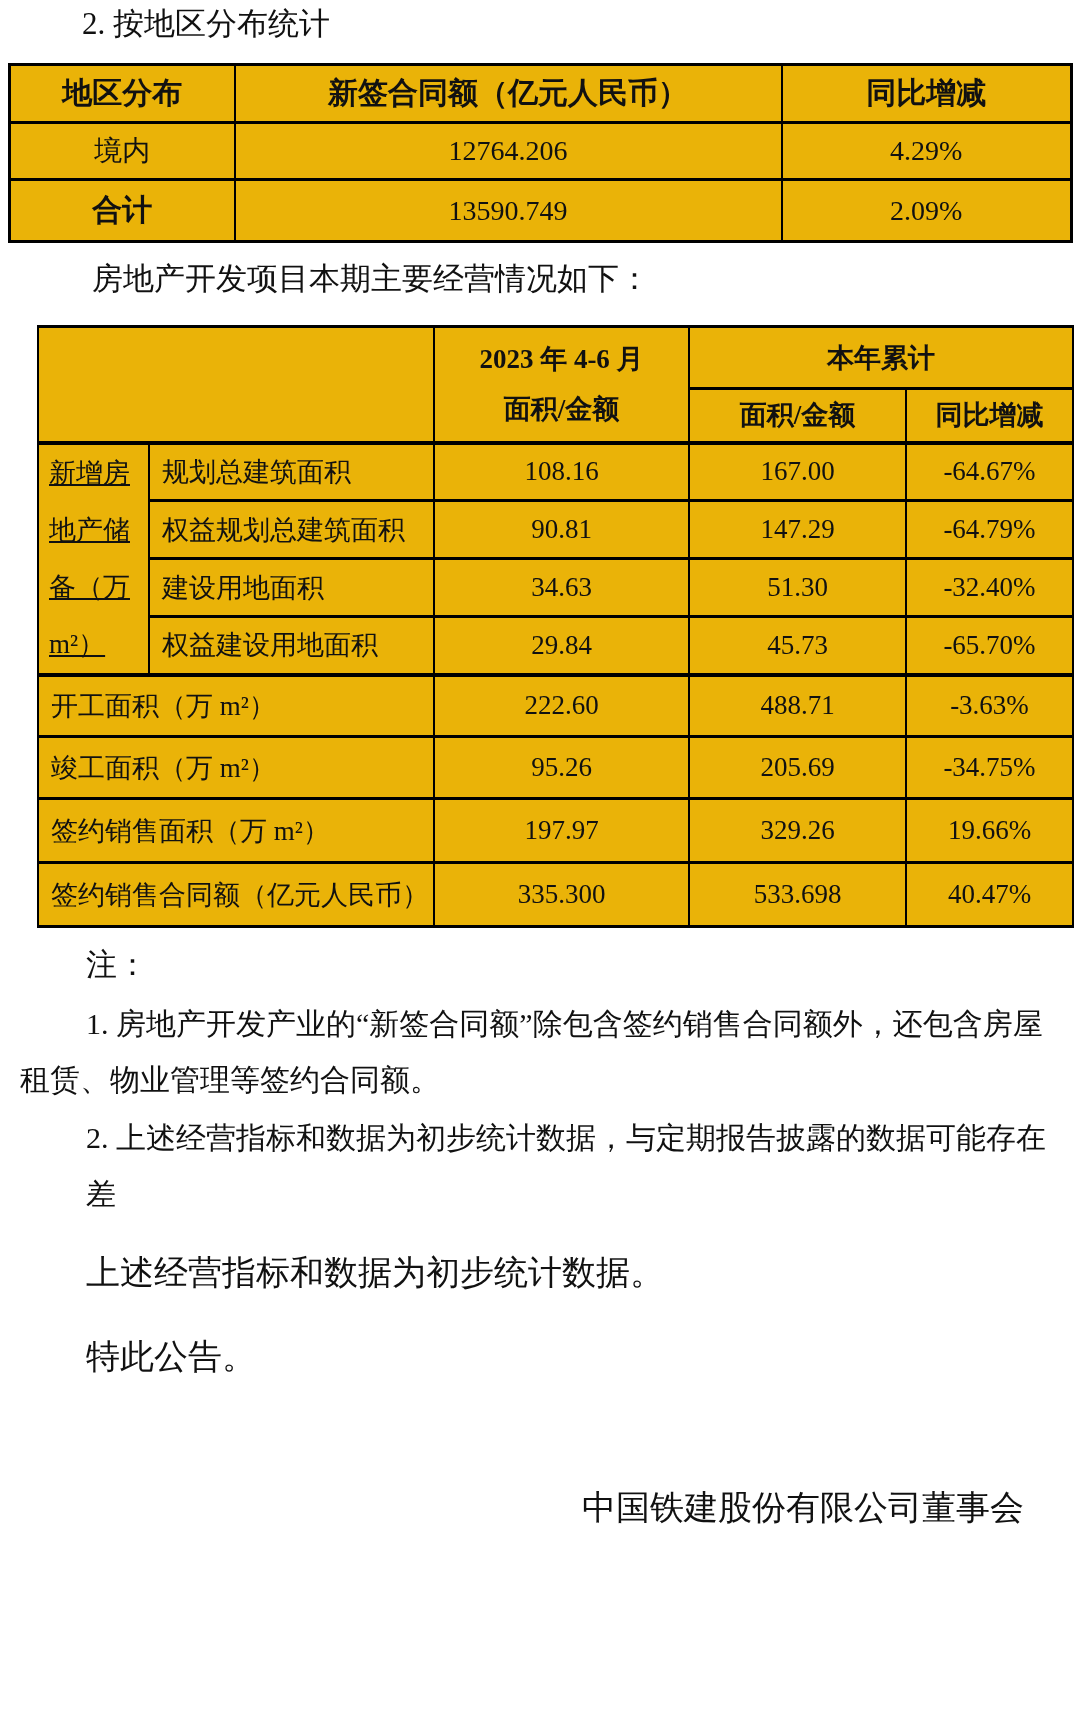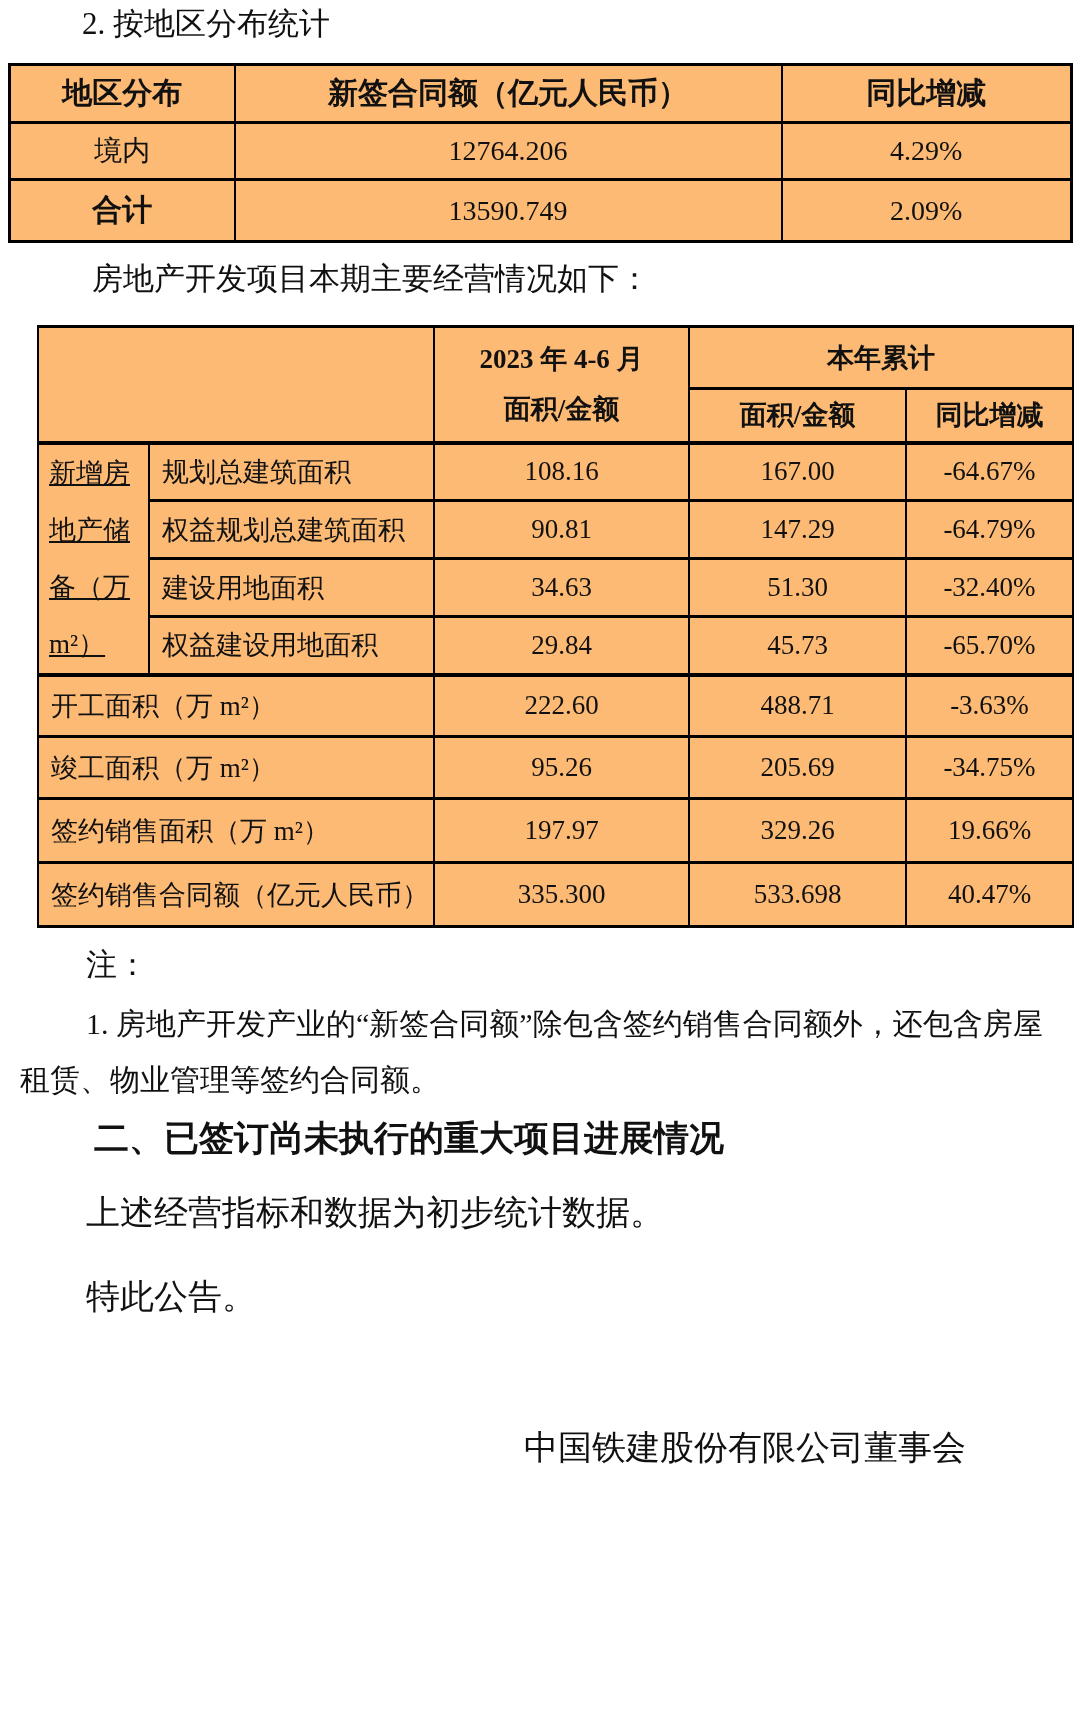--- a/index.html
+++ b/index.html
@@ -17,24 +17,24 @@
   .intro        { margin: 16px 0 0 92px; font-size: 31px; line-height: 40px; }
   .note-label   { margin: 20px 0 0 86px; font-size: 31px; line-height: 34px; }
   .note         { margin-left: 20px; margin-right: 18px; font-size: 30px; }
   .note .line   { line-height: 56px; }
   .note .first  { padding-left: 66px; }
   .note1        { margin-top: 14px; }
   .note2        { margin-top: 2px; }
   .heading2     { margin: 8px 0 0 94px;  font-size: 35px; line-height: 46px; font-weight: bold; }
   .para1        { margin: 28px 0 0 86px; font-size: 34px; line-height: 46px; }
   .closing      { margin: 38px 0 0 86px; font-size: 34px; line-height: 46px; }
-  .signature    { margin-top: 106px; text-align: right; padding-right: 114px;  font-size: 34px; line-height: 44px; }
+  .signature    { margin-top: 106px; text-align: right; padding-right: 56px;  font-size: 34px; line-height: 44px; }
 
   
-  table { border-collapse: collapse; table-layout: fixed; background: #fdba74; }
+  table { border-collapse: collapse; table-layout: fixed; background: #eab308; }
   td {
     border-left: 2px solid #000;
     border-right: 2px solid #000;
     border-top: 3px solid #000;
     border-bottom: 3px solid #000;
     text-align: center;
     vertical-align: middle;
     overflow: hidden;
   }
 
@@ -171,23 +171,23 @@
   </table>
 
   <div class="note-label">注：</div>
 
   <div class="note note1">
     <div class="line first">1. 房地产开发产业的“新签合同额”除包含签约销售合同额外，还包含房屋</div>
     <div class="line">租赁、物业管理等签约合同额。</div>
   </div>
 
   <div class="note note2">
+    <div class="line first">2. 上述经营指标和数据为初步统计数据，与定期报告披露的数据可能存在差</div>
   </div>
 
-  <div class="heading2">二、已签订尚未执行的重大项目进展情况</div>
 
   <div class="para1">上述经营指标和数据为初步统计数据。</div>
 
   <div class="closing">特此公告。</div>
 
   <div class="signature">中国铁建股份有限公司董事会</div>
 
 </div>
 
 </body></html>

